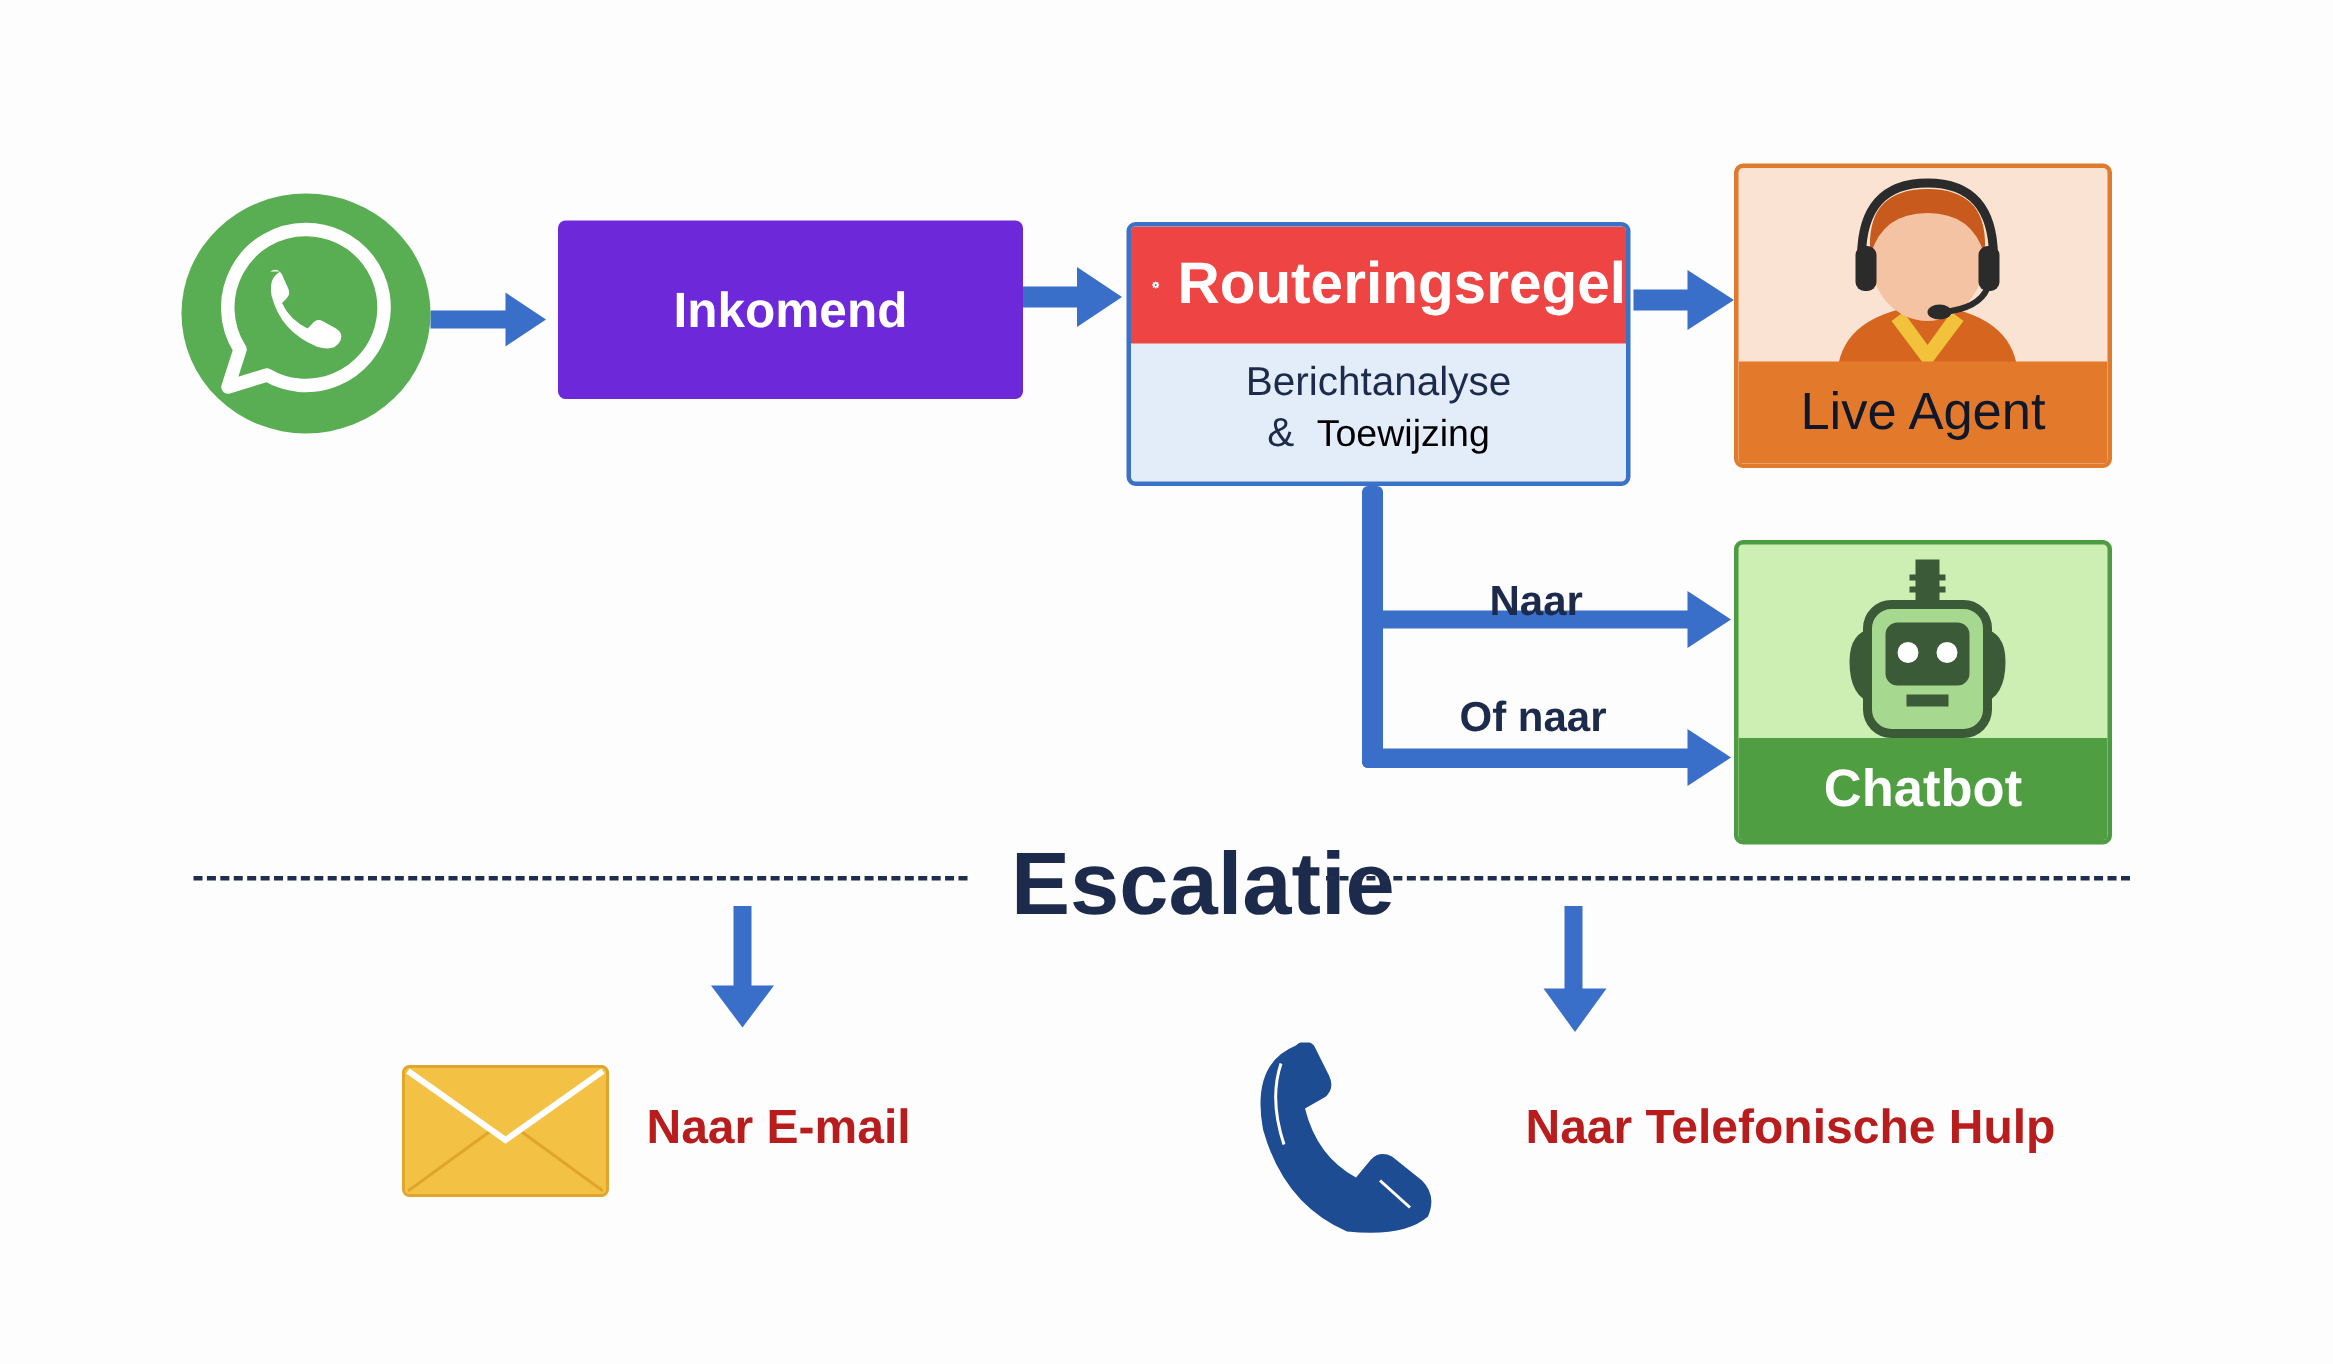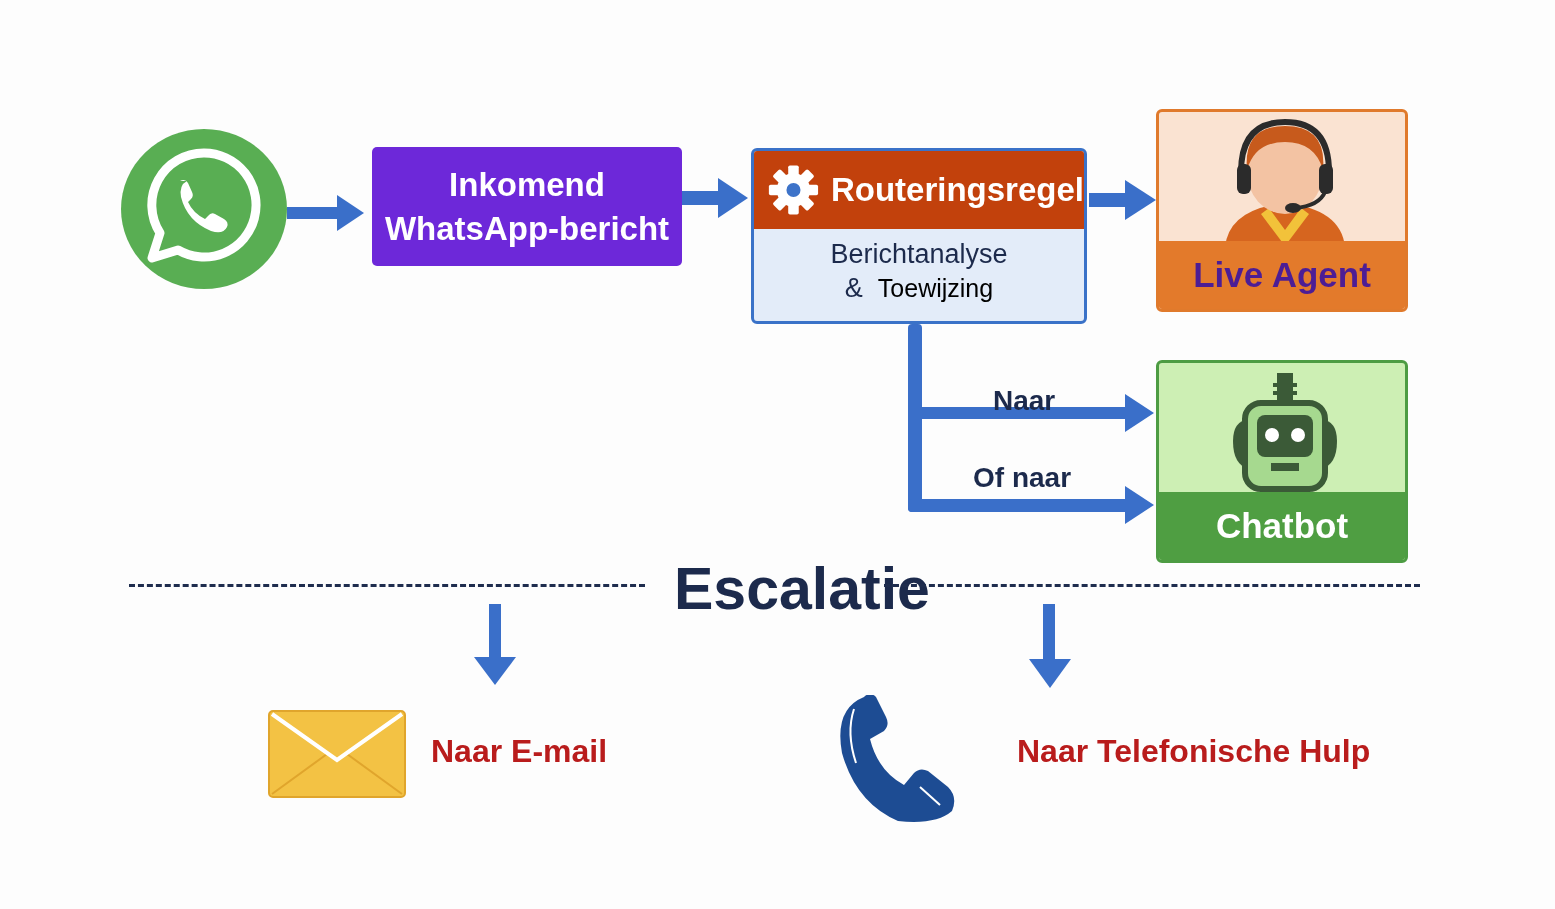--- a/index.html
+++ b/index.html
@@ -5,29 +5,29 @@
   html, body { margin:0; padding:0; }
   body { width:1555px; height:909px; background:#fdfdfd; position:relative; overflow:hidden;
          font-family:"Liberation Sans", "DejaVu Sans", sans-serif; }
   .abs { position:absolute; }
   .wa-circle { left:121px; top:129px; width:166px; height:160px; border-radius:50%; background:#59ae53; }
   .box-green { left:372px; top:147px; width:310px; height:119px; background:#6d28d9; border-radius:5px;
                color:#fff; font-weight:bold; font-size:33px; line-height:44px; text-align:center;
                display:flex; flex-direction:column; justify-content:center; }
   .route { left:751px; top:148px; width:336px; height:176px; border:3px solid #3a72c8; border-radius:6px;
            box-sizing:border-box; background:#e3ecf9; overflow:hidden; }
-  .route-head { height:78px; background:#c2410c; display:flex; align-items:center; padding-left:14px; gap:12px;
-                color:#fff; font-weight:bold; font-size:33px; }
+  .route-head { height:78px; background:#ef4444; display:flex; align-items:center; padding-left:14px; gap:12px;
+                color:#fff; font-weight:bold; font-size:39px; }
   .route-body { text-align:center; color:#1c2a4c; font-weight:normal; font-size:27px; line-height:34px; padding-top:8px; }
   .route-body .amp { color:#1c2a4c; }
   .route-body .tw { color:#000; font-size:25px; }
   .agent { left:1156px; top:109px; width:252px; height:203px; border:3px solid #e07a2c; border-radius:6px;
            box-sizing:border-box; background:#fae3d2; overflow:hidden; }
-  .agent-label { position:absolute; left:0; right:0; bottom:0; height:68px; background:#e37a2b; color:#4c1d95;
-                 font-weight:bold; font-size:35px; display:flex; align-items:center; justify-content:center; }
+  .agent-label { position:absolute; left:0; right:0; bottom:0; height:68px; background:#e37a2b; color:#0f172a;
+                 font-weight:normal; font-size:35px; display:flex; align-items:center; justify-content:center; }
   .bot { left:1156px; top:336px; width:252px; height:203px; border:3px solid #4d9c43; border-radius:6px;
          box-sizing:border-box; background:#cdefb4; overflow:hidden;margin-top:24px; }
   .bot-label { position:absolute; left:0; right:0; bottom:0; height:68px; background:#4f9e42; color:#fff;
                font-weight:bold; font-size:35px; display:flex; align-items:center; justify-content:center; }
   .branch-label { color:#1c2a4c; font-size:28px; font-weight:bold; }
   .escalatie { left:674px; top:555px; font-size:59px; font-weight:bold; color:#1c2a4c; }
   .dash { height:0; border-top:3px dashed #1f2d4e; top:584px; }
   .bottom-label { font-size:32px; font-weight:bold; color:#b91c1c; }
   svg.over { position:absolute; left:0; top:0; }
 </style>
@@ -61,21 +61,20 @@
 
 <div class="abs wa-circle">
   <svg width="166" height="160" viewBox="0 0 166 160">
     <path d="M83 24 a52 52 0 1 1 -26 97 l-26 8 8 -25 a52 52 0 0 1 44 -80 z" fill="none" stroke="#fff" stroke-width="9" stroke-linejoin="round"></path>
     <path d="M66 52 q-8 4 -6 16 q6 24 30 34 q12 4 16 -4 q2 -5 -3 -8 l-9 -5 q-4 -2 -7 2 l-3 3 q-12 -6 -17 -17 l3 -3 q3 -3 1 -7 l-4 -9 q-3 -5 -8 -2 z" fill="#fff"></path>
   </svg>
 </div>
 
 <div class="abs box-green">
   <span>Inkomend</span>
-  <span>WhatsApp-bericht</span>
 </div>
 
 <div class="abs route">
   <div class="route-head">
     <svg width="58" height="58" viewBox="0 0 58 58">
       <g fill="#fff" transform="translate(29 29)">
         <circle r="19"></circle>
         <rect x="-6" y="-28" width="12" height="12" rx="2"></rect>
         <rect x="-6" y="-28" width="12" height="12" rx="2" transform="rotate(45)"></rect>
         <rect x="-6" y="-28" width="12" height="12" rx="2" transform="rotate(90)"></rect>

